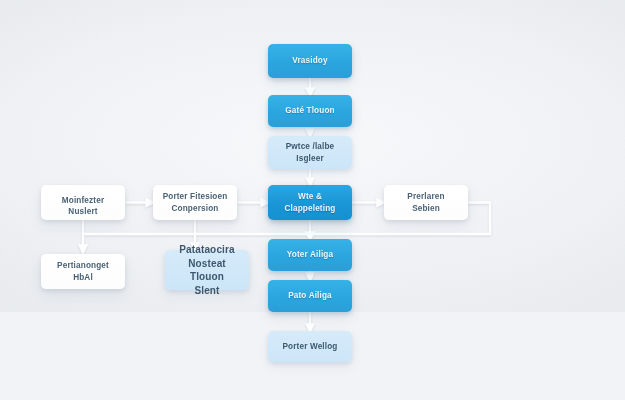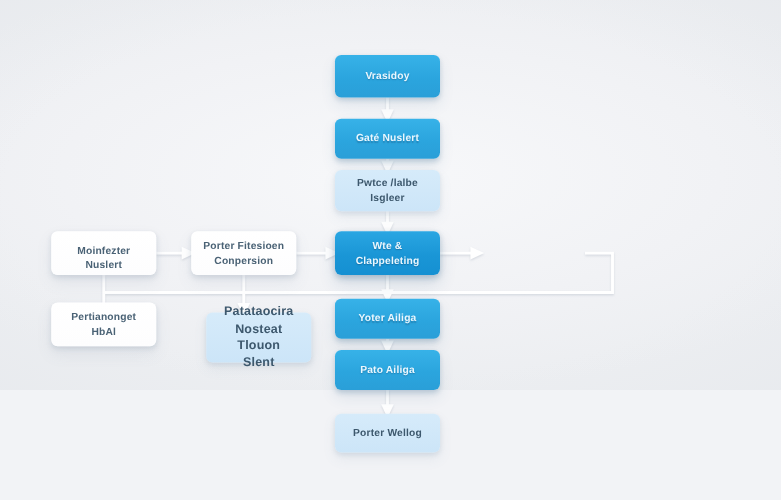--- a/index.html
+++ b/index.html
@@ -88,21 +88,21 @@
 
       <path d="M468,202.5 L490,202.5 L490,234 L83,234"></path>
     </g>
   </svg>
 
   <div class="node v-primary" style="left:268px;top:44px;width:84px;height:34px;">
     <span class="lbl">Vrasidoy</span>
   </div>
 
   <div class="node v-primary" style="left:268px;top:95px;width:84px;height:32px;">
-    <span class="lbl">Gaté Nuslert</span>
+    <span class="lbl">Gaté Tlouon</span>
   </div>
 
   <div class="node v-soft" style="left:268px;top:136px;width:84px;height:33px;">
     <span class="lbl">Pwtce /lalbe
 Isgleer</span>
   </div>
 
   <div class="node v-plain" style="left:41px;top:185px;width:84px;height:35px;align-items:flex-end;">
     <span class="lbl">Moinfezter
 Nuslert</span>
@@ -111,22 +111,26 @@
   <div class="node v-primary-strong" style="left:268px;top:185px;width:84px;height:35px;">
     <span class="lbl">Wte &amp;
 Clappeleting</span>
   </div>
 
   <div class="node v-plain" style="left:153px;top:185px;width:84px;height:35px;">
     <span class="lbl">Porter Fitesioen
 Conpersion</span>
   </div>
 
+  <div class="node v-plain" style="left:384px;top:185px;width:84px;height:35px;">
+    <span class="lbl">Prerlaren
+Sebien</span>
+  </div>
 
-  <div class="node v-plain" style="left:41px;top:242px;width:84px;height:35px;">
+  <div class="node v-plain" style="left:41px;top:254px;width:84px;height:35px;">
     <span class="lbl">Pertianonget
 HbAl</span>
   </div>
 
   <div class="node v-soft" style="left:153px;top:250px;width:84px;height:40px;font-size:10px;margin-left:12px;">
     <span class="lbl">Patataocira
 Nosteat Tlouon
 Slent</span>
   </div>
 

